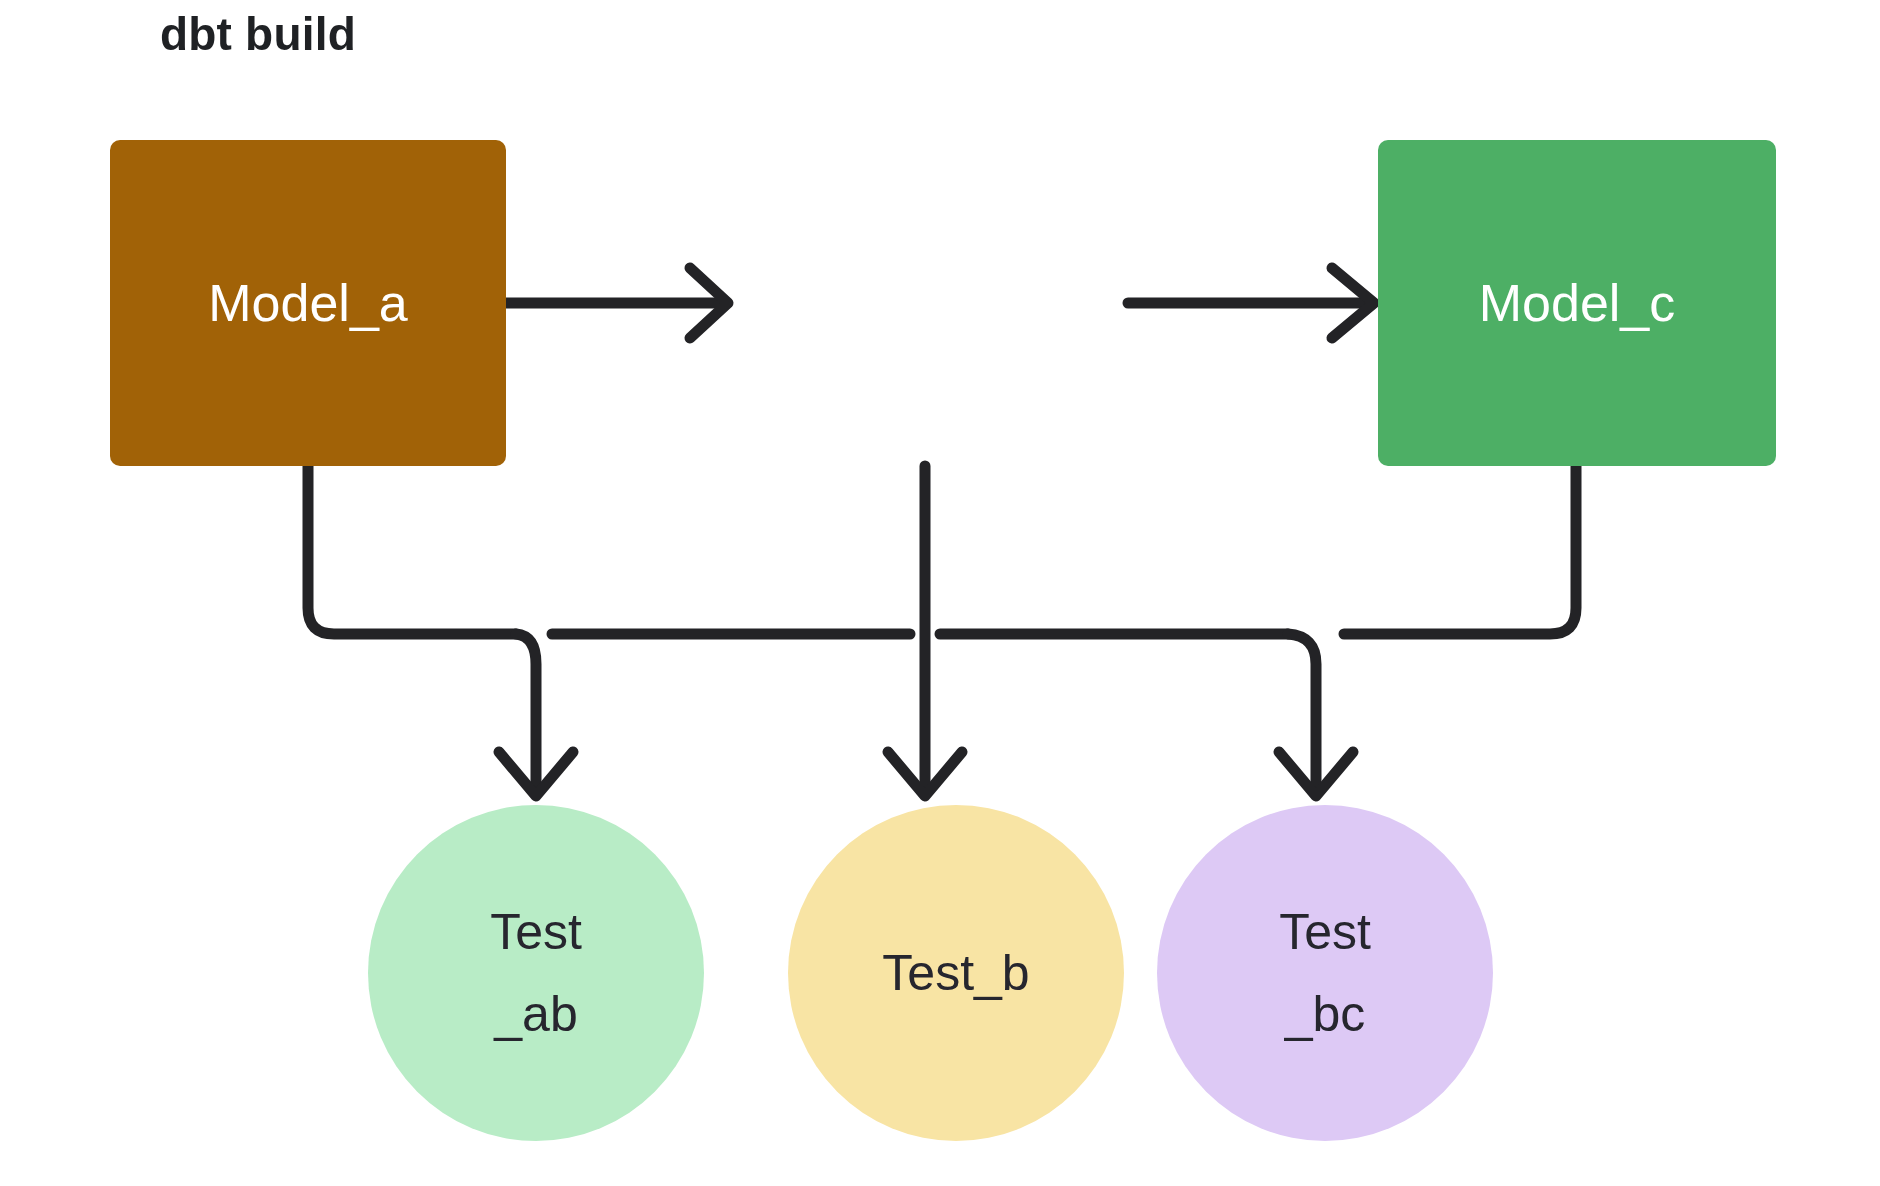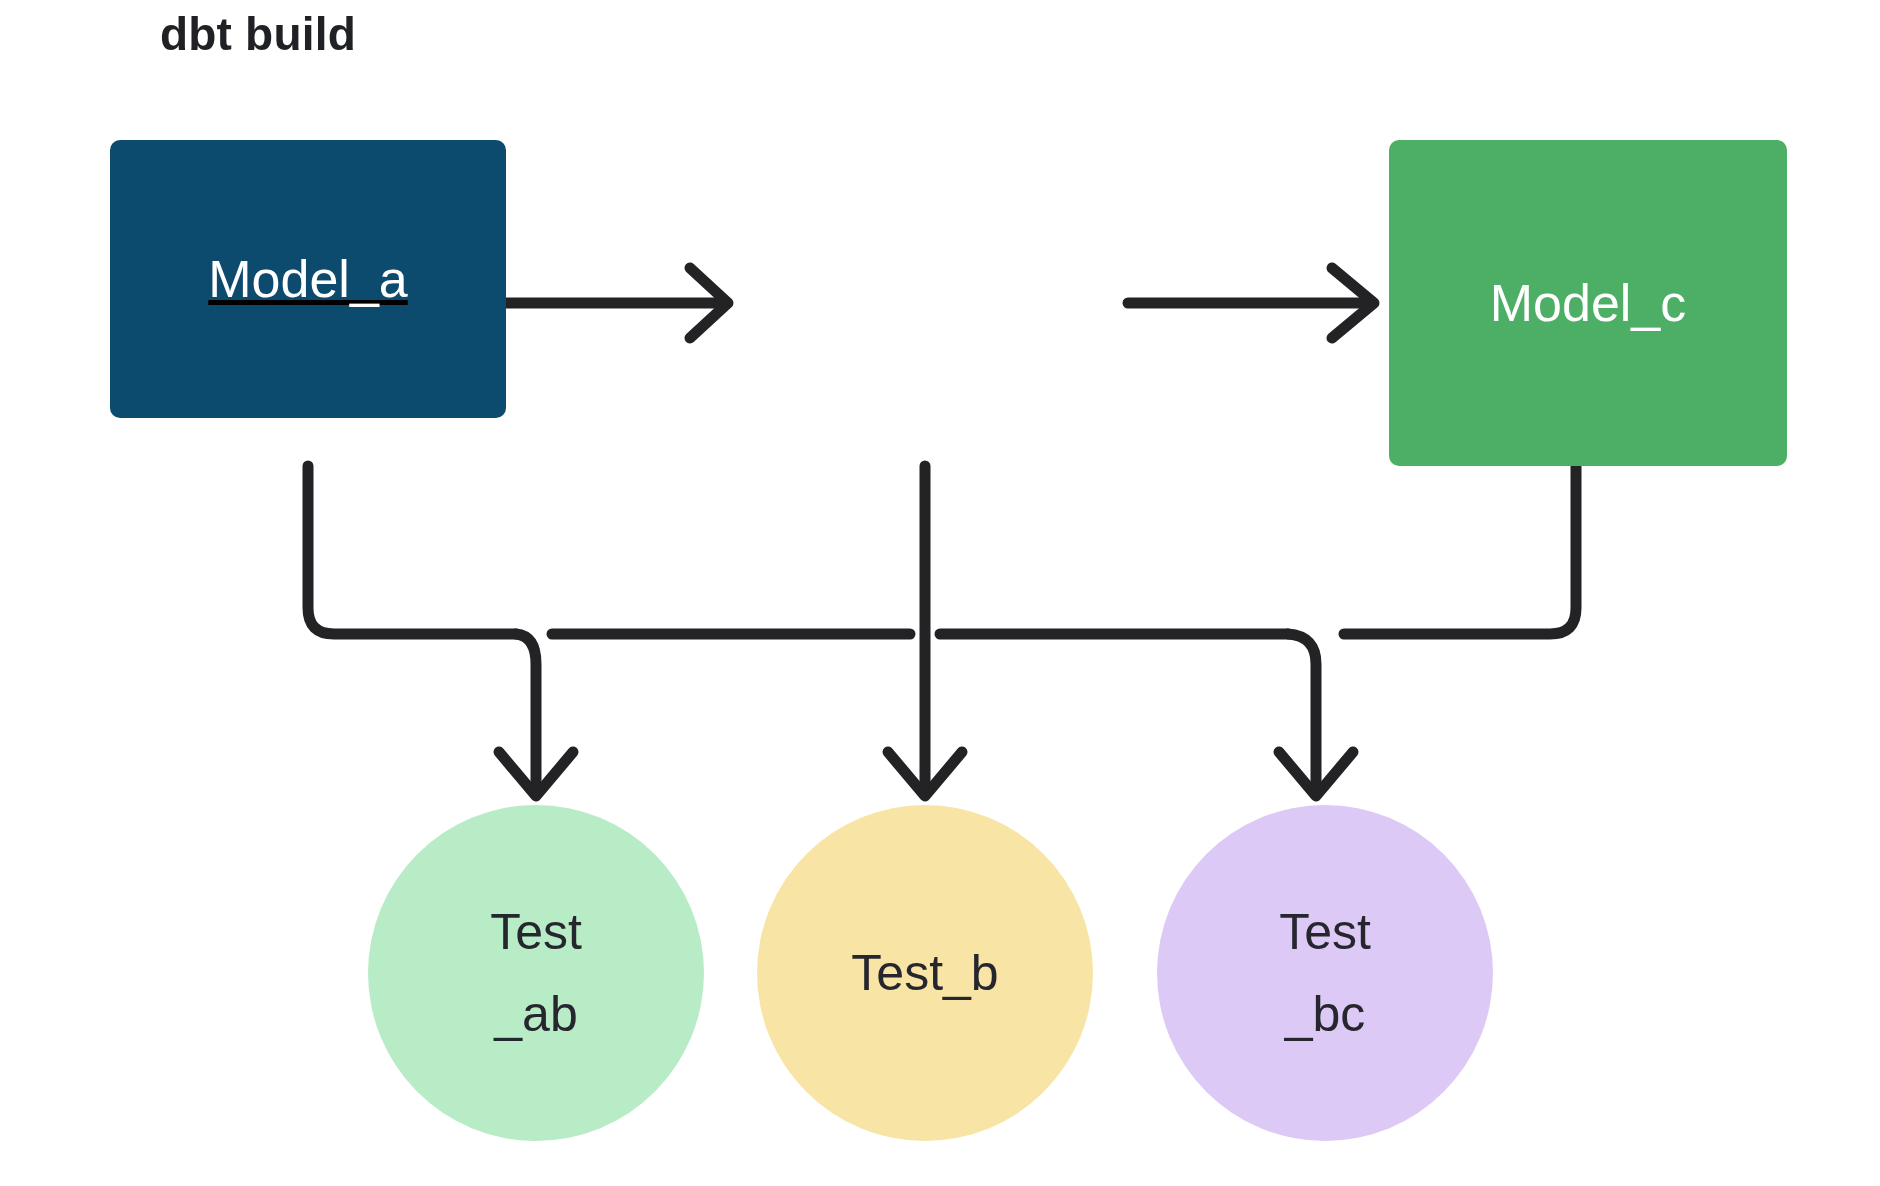--- a/index.html
+++ b/index.html
@@ -112,35 +112,35 @@
       <g>
         <path d="M 1288 634 Q 1316 636 1316 664 L 1316 790"></path>
         <path d="M 1279 752 L 1316 796 L 1353 752"></path>
       </g>
 
     </g>
   </svg>
 
   <div class="diagram-title">dbt build</div>
 
-  <div class="node-box" style="left:110px; top:140px; width:396px; height:278px; background:#0c4a6e;text-decoration:underline;">
+  <div class="node-box" style="left:110px; top:140px; width:396px; height:326px; background:#a16207;">
     <span class="node-label">Model_a</span>
   </div>
 
 
-  <div class="node-box" style="left:1378px; top:140px; width:398px; height:326px; background:#4daf65;margin-left:11px;">
+  <div class="node-box" style="left:1378px; top:140px; width:398px; height:326px; background:#4daf65;">
     <span class="node-label">Model_c</span>
   </div>
 
   <div class="node-circle" style="left:368px; top:805px; width:336px; height:336px; background:#b8ecc6;">
     <span class="node-label">Test
 _ab</span>
   </div>
 
-  <div class="node-circle" style="left:757px; top:805px; width:336px; height:336px; background:#f8e4a4;">
+  <div class="node-circle" style="left:788px; top:805px; width:336px; height:336px; background:#f8e4a4;">
     <span class="node-label">Test_b</span>
   </div>
 
   <div class="node-circle" style="left:1157px; top:805px; width:336px; height:336px; background:#ddc9f5;">
     <span class="node-label">Test
 _bc</span>
   </div>
 
 </div>
 

